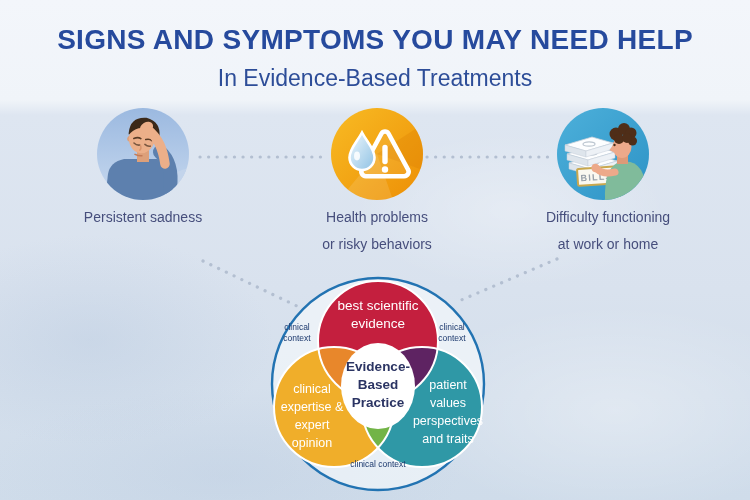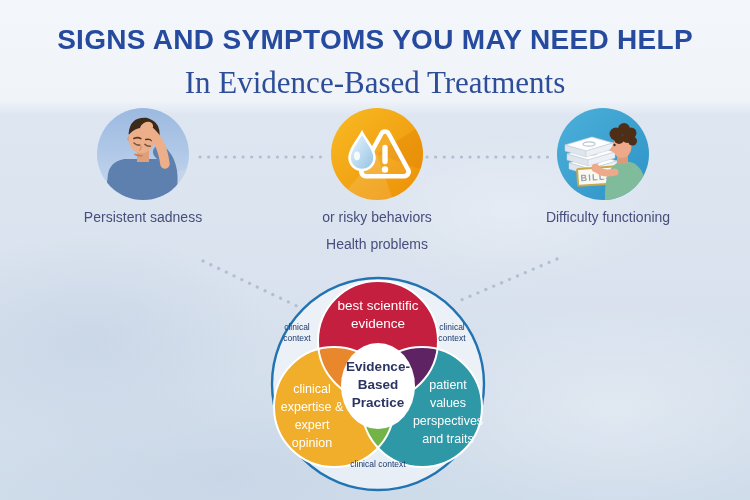--- a/index.html
+++ b/index.html
@@ -8,21 +8,21 @@
     font-family:"Liberation Sans",sans-serif;
     background:
       radial-gradient(ellipse 40% 30% at 82% 82%, rgba(255,255,255,.30), transparent 70%),
       radial-gradient(ellipse 35% 30% at 12% 68%, rgba(173,193,218,.30), transparent 70%),
       radial-gradient(ellipse 30% 22% at 68% 42%, rgba(255,255,255,.28), transparent 70%),
       radial-gradient(ellipse 45% 25% at 30% 95%, rgba(186,203,224,.35), transparent 70%),
       linear-gradient(180deg,#f3f6fb 0%,#f0f4f9 20%,#dee6f1 23%,#d9e2ee 58%,#cfdcea 100%);
   }
   .app-header{position:absolute;top:24px;left:0;width:750px;text-align:center;}
   .title{font-size:28px;font-weight:bold;color:#264a9d;letter-spacing:.3px;}
-  .subtitle{font-size:31px;color:#2d4d98;margin-top:9px;font-family:Liberation Serif, serif;}
+  .subtitle{font-size:23px;color:#2d4d98;margin-top:9px;}
   .icon-circle{position:absolute;width:92px;height:92px;}
   .symptom-label{position:absolute;top:204px;width:232px;text-align:center;
     font-size:14px;line-height:27px;color:#464e7c;}
   .overlay{position:absolute;left:0;top:0;pointer-events:none;}
   .venn{position:absolute;left:264px;top:270px;width:228px;height:228px;}
   .venn text{font-family:"Liberation Sans",sans-serif;}
   .venn .wtxt{fill:#ffffff;}
   .venn .navytxt{fill:#1d3a6e;}
   .venn .centertxt{fill:#2b3463;font-weight:600;}
 </style>
@@ -153,25 +153,26 @@
         <path d="M 58,64 C 50,66 44,65 40,61" stroke="#eda98a" stroke-width="7" stroke-linecap="round" fill="none"></path>
         <circle cx="38.5" cy="60" r="4.2" fill="#eda98a"></circle>
       </g>
     </g>
   </svg>
 
   <div class="symptom-label" style="left:27px;">
     <div>Persistent sadness</div>
   </div>
   <div class="symptom-label" style="left:261px;">
+    <div>Health problems</div>
     <div>or risky behaviors</div>
-    <div>Health problems</div>
   </div>
   <div class="symptom-label" style="left:492px;">
     <div>Difficulty functioning</div>
+    <div>at work or home</div>
   </div>
 
   <svg class="venn" viewBox="0 0 228 228">
     <defs>
       <clipPath id="clipR">
           <circle cx="114" cy="71" r="60"></circle>
         </clipPath>
       <clipPath id="clipY">
           <circle cx="70" cy="137" r="60"></circle>
         </clipPath>

